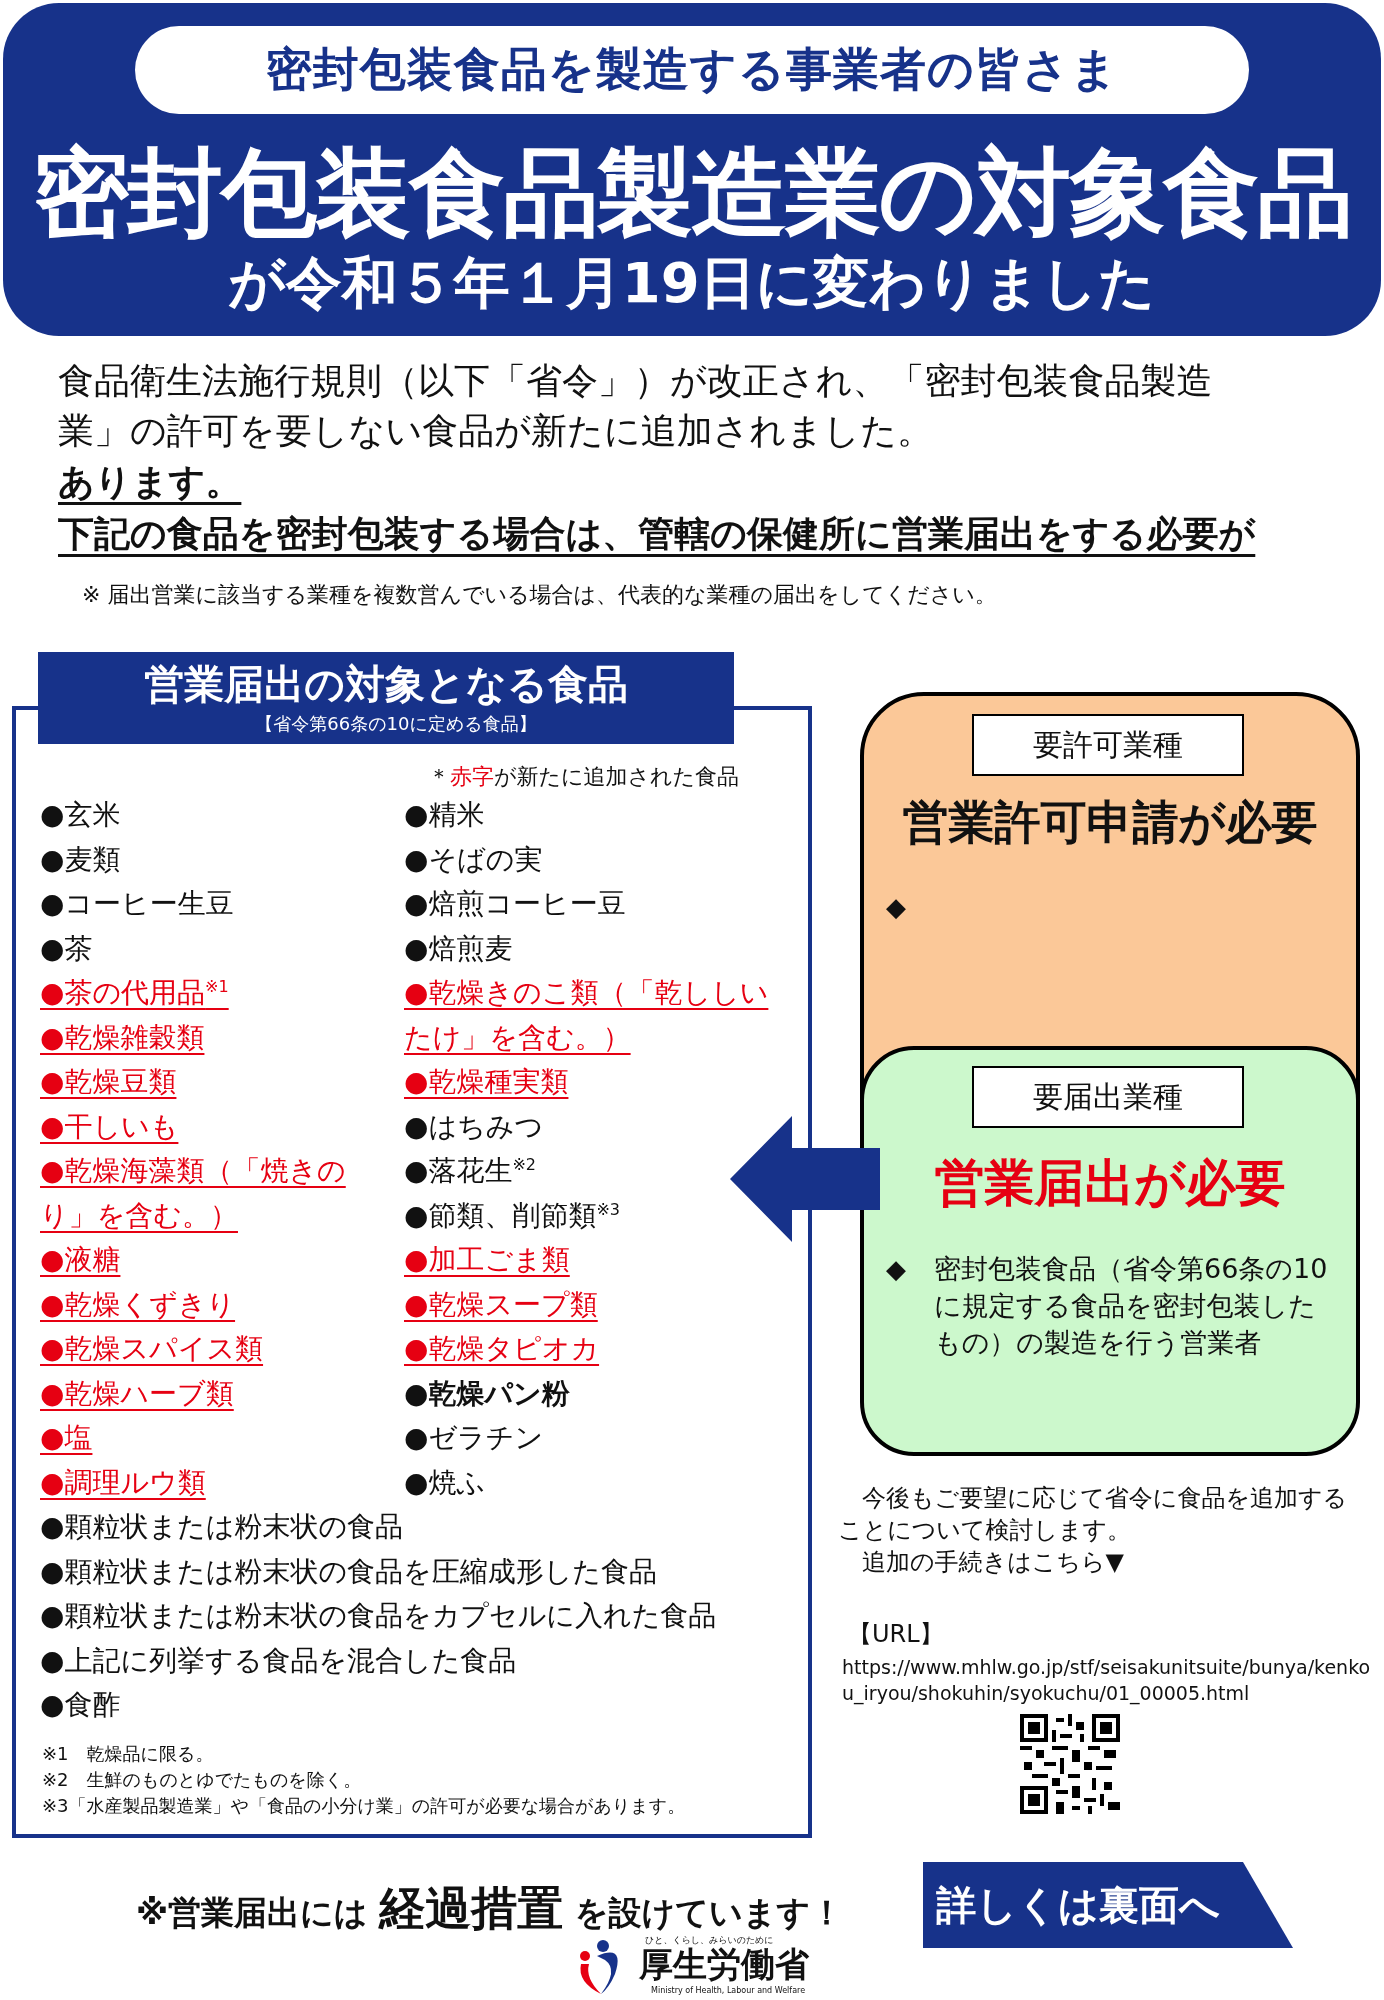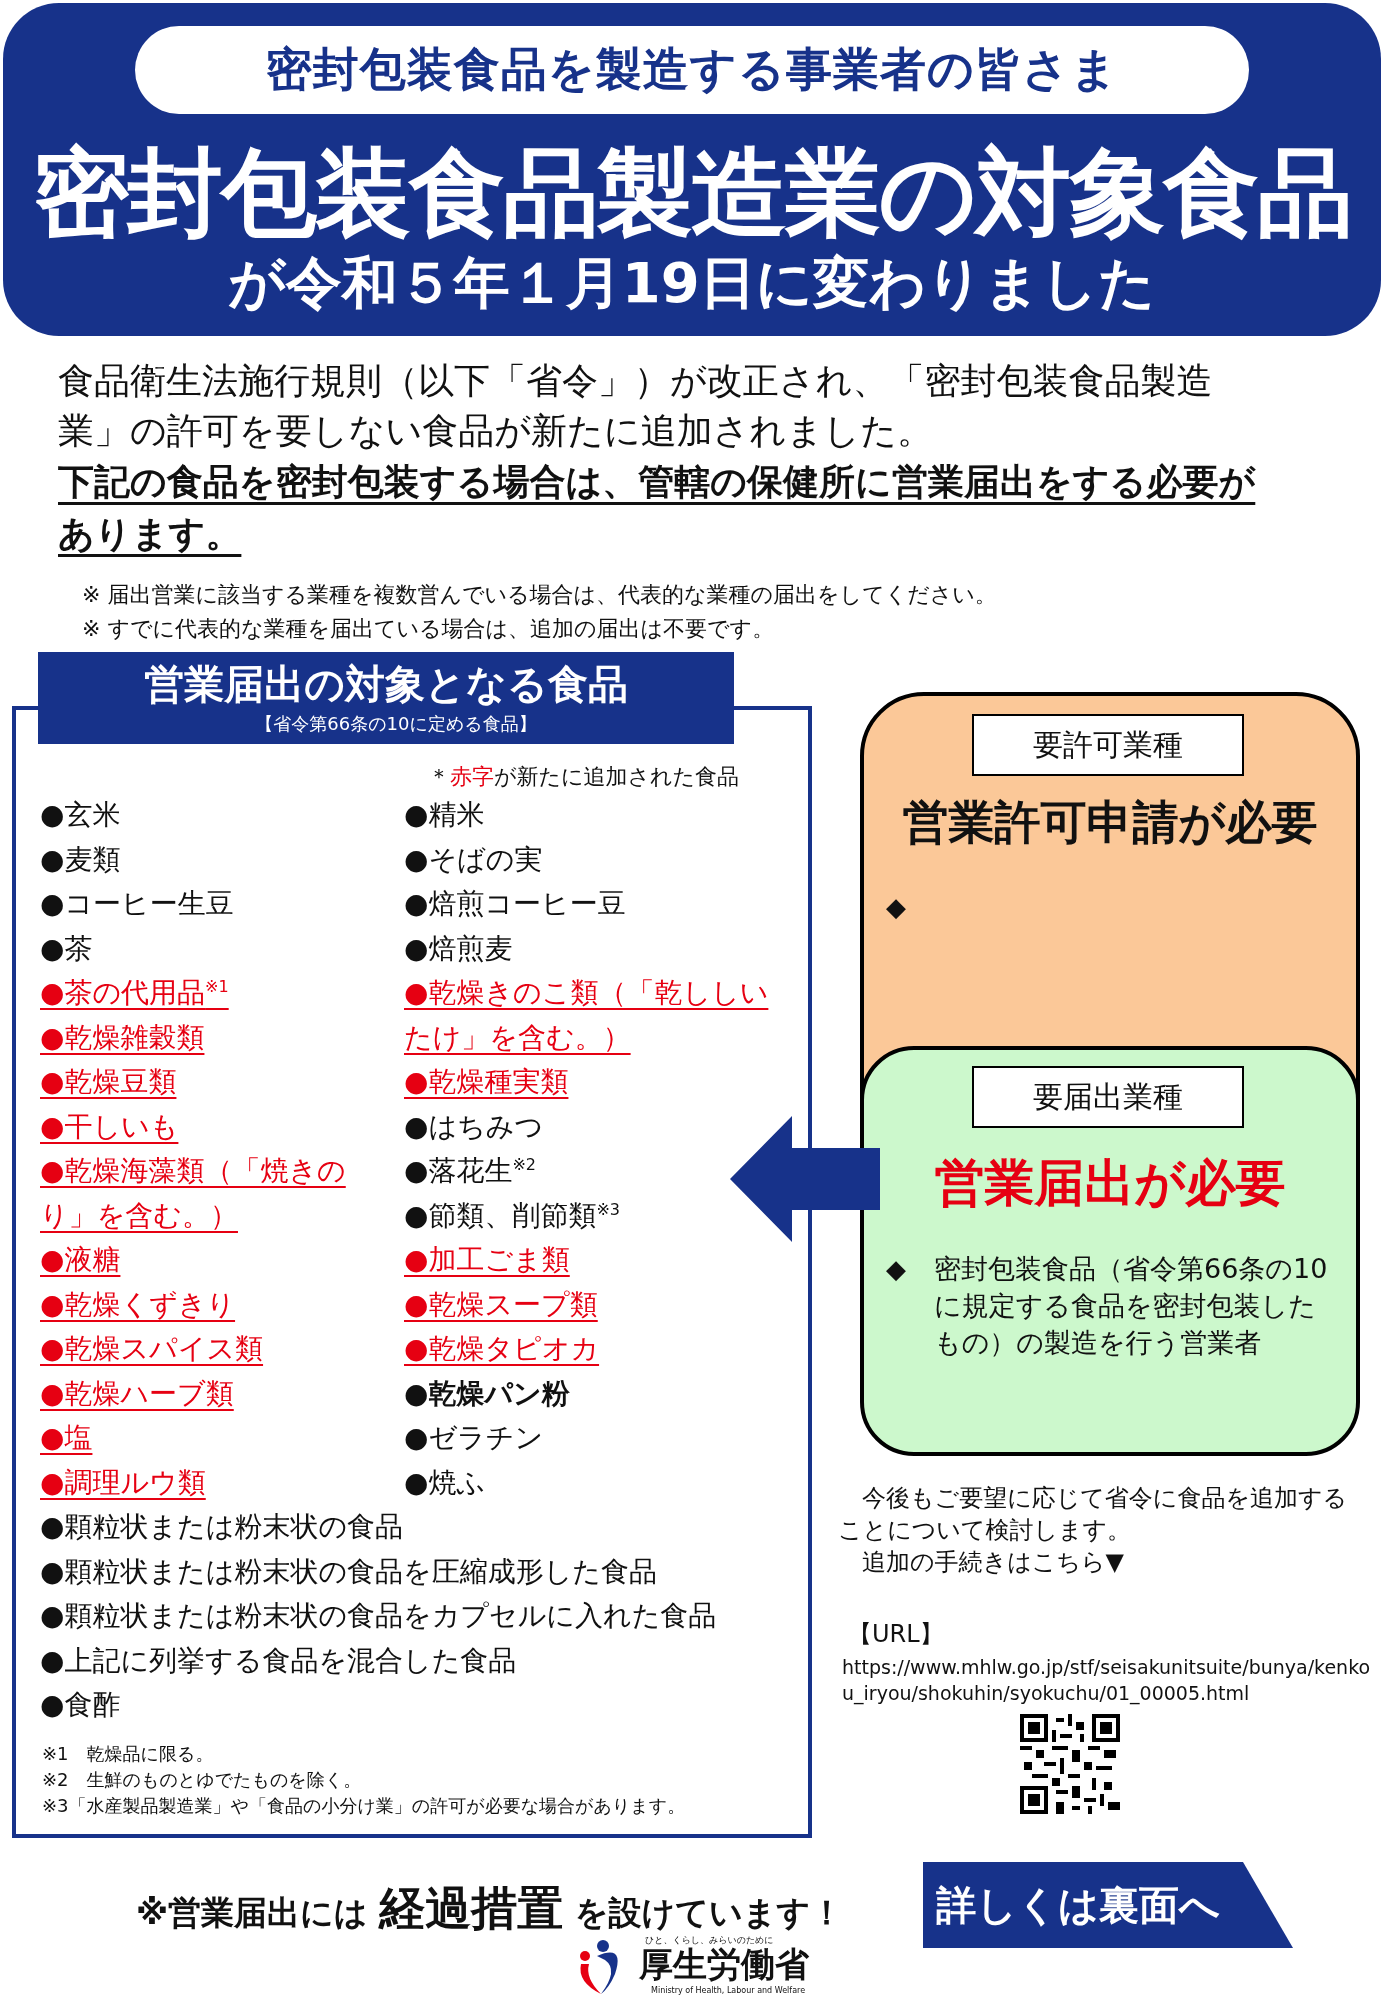--- a/index.html
+++ b/index.html
@@ -70,26 +70,25 @@
   <span>密封包装食品を製造する事業者の皆さま</span>
 </div>
 <div class="abs title-main">密封包装食品製造業の対象食品</div>
 <div class="abs title-sub">が令和５年１月19日に変わりました</div>
 
 <div class="abs intro">
   <div>食品衛生法施行規則（以下「省令」）が改正され、「密封包装食品製造</div>
   <div>業」の許可を要しない食品が新たに追加されました。</div>
 </div>
 <div class="abs intro-bold">
+  <div><span>あります。</span></div>
   <div><span>下記の食品を密封包装する場合は、管轄の保健所に営業届出をする必要が</span></div>
-  <div><span>あります。</span></div>
 </div>
 <div class="abs notes">
   <div>※ 届出営業に該当する業種を複数営んでいる場合は、代表的な業種の届出をしてください。</div>
-  <div>※ すでに代表的な業種を届出ている場合は、追加の届出は不要です。</div>
 </div>
 
 <div class="abs food-box"></div>
 <div class="abs food-head">
   <div class="t1">営業届出の対象となる食品</div>
   <div class="t2">【省令第66条の10に定める食品】</div>
 </div>
 <div class="abs new-note">
   <span>＊</span><span class="red">赤字</span><span>が新たに追加された食品</span>
 </div>

